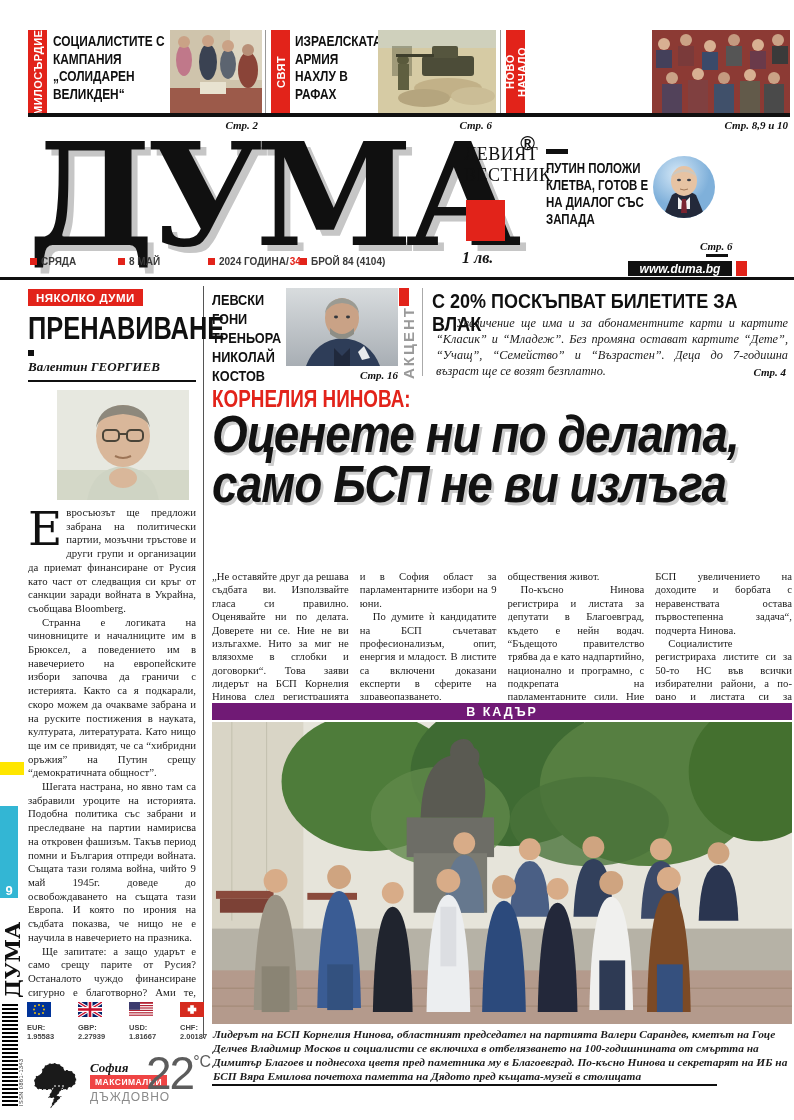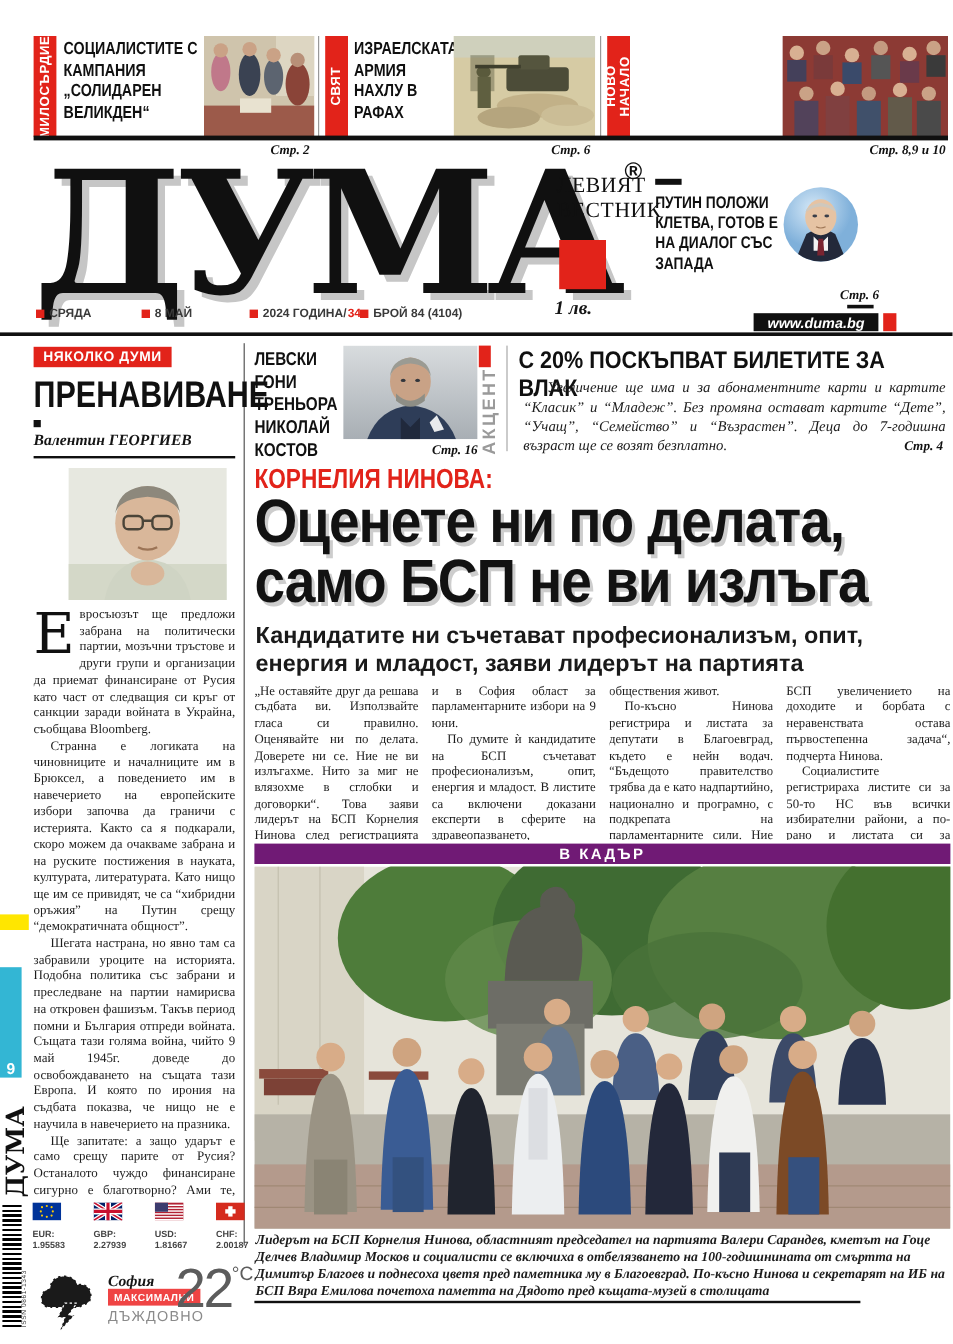--- a/index.html
+++ b/index.html
@@ -289,27 +289,26 @@
   <div class="abs vline" style="left:422px;top:288px;height:88px;background:#aaa;"></div>
   <div class="abs" style="left:432px;top:290px;width:358px;">
     <span id="akc-head" class="cond9">С 20% ПОСКЪПВАТ БИЛЕТИТЕ ЗА ВЛАК</span>
   </div>
   <div class="abs" id="akc-text" style="left:436px;top:316px;width:352px;">Увеличение ще има и за абонаментните карти и картите “Класик” и “Младеж”. Без промяна остават картите “Дете”, “Учащ”, “Семейство” и “Възрастен”. Деца до 7-годишна възраст ще се возят безплатно.</div>
   <div class="abs pref" style="top:366px;right:8px;">Стр. 4</div>
 
   <div class="abs" style="left:212px;top:386px;width:580px;">
     <span id="kicker" class="cond">КОРНЕЛИЯ НИНОВА:</span>
   </div>
-  <div class="abs" style="left:212px;top:410px;width:580px;">
+  <div class="abs" style="left:212px;top:410px;width:580px;font-style:italic;">
     <span id="main-head" class="cond9">
       <span>Оценете ни по делата,</span><br>
       <span>само БСП не ви излъга</span>
     </span>
   </div>
-  <div class="abs" id="subtitle" style="left:213px;top:519px;width:560px;">Кандидатите ни съчетават професионализъм, опит, енергия и младост, заяви лидерът на партията</div>
   <div class="abs" id="cols" style="left:212px;top:570px;width:580px;height:130px;">
     <div class="c">
       <p>„Не оставяйте друг да решава съдбата ви. Използвайте гласа си правилно. Оценявайте ни по делата. Доверете ни се. Ние не ви излъгахме. Нито за миг не влязохме в сглобки и договорки“. Това заяви лидерът на БСП Корнелия Нинова след регистрацията на листите на „БСП за България“ в София, където е водач в 25 МИР,</p>
     </div>
     <div class="c">
       <p>и в София област за парламентарните избори на 9 юни.</p>
       <p class="ind">По думите ѝ кандидатите на БСП съчетават професионализъм, опит, енергия и младост. В листите са включени доказани експерти в сферите на здравеопазването, икономиката, образованието, финансите, юристи и специалисти от различни области на</p>
     </div>
     <div class="c">
       <p>обществения живот.</p>

